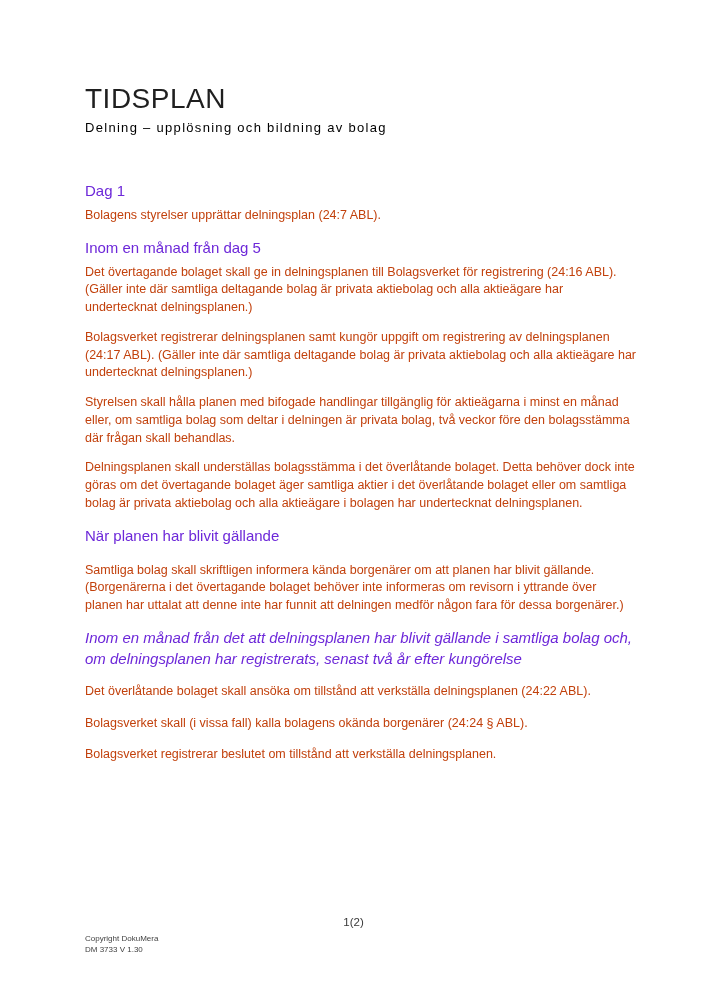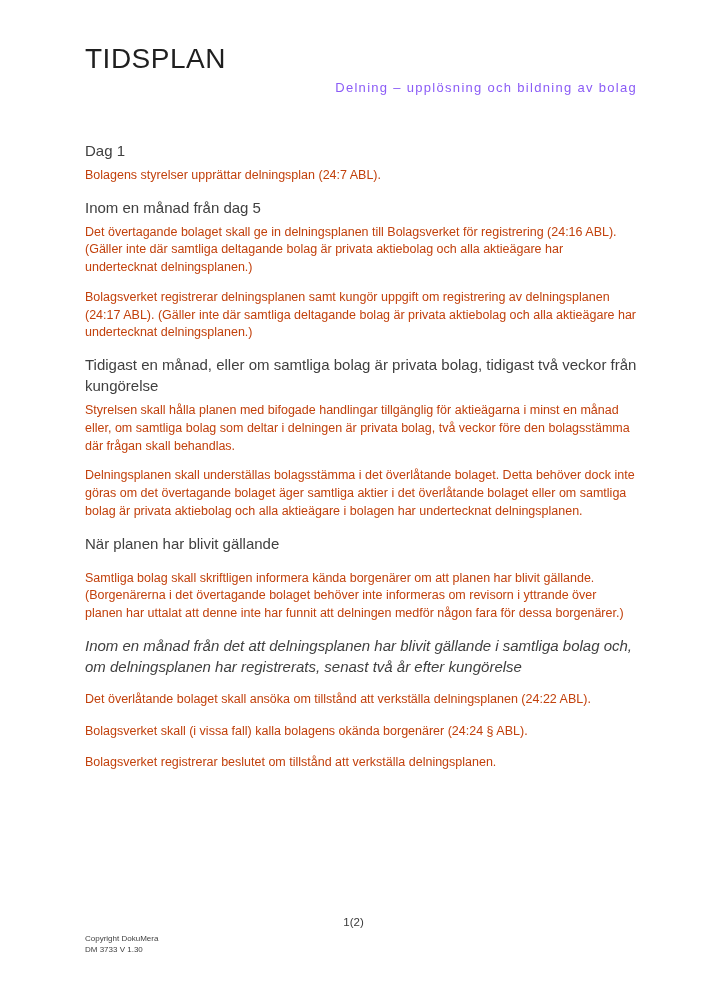--- a/index.html
+++ b/index.html
@@ -10,46 +10,45 @@
   .page {
     position: relative;
     width: 707px;
     height: 1000px;
     background: #ffffff;
     font-family: "Liberation Sans", sans-serif;
     color: #3a3a3a;
     overflow: hidden;
   }
   .content {
-    padding: 44px 70px 0 85px;
+    padding: 84px 70px 0 85px;
   }
   h1.doc-title {
     margin: 0;
     font-size: 28px;
     font-weight: 400;
     letter-spacing: 0.5px;
     line-height: 1.1;
     color: #1f1f1f;
   }
   .doc-subtitle {
     margin-top: 5px;
     font-size: 13px;
     letter-spacing: 1.3px;
-    color: #8b5cf6;
-    text-align: right;
+    color: #000000;
   }
   section {
     margin: 0;
   }
   section h2 {
     margin: 0 0 6px 0;
     font-size: 15px;
     font-weight: 400;
     line-height: 1.4;
-    color: #404040;
+    color: #6d28d9;
     max-width: 570px;
   }
   section p {
     margin: 0 0 12px 0;
     font-size: 12.5px;
     line-height: 1.42;
     max-width: 560px;
     color: #c2410c;
   }
   .s1 { margin-top: 45px; }
@@ -94,21 +93,20 @@
       <p>Bolagens styrelser upprättar delningsplan (24:7 ABL).</p>
     </section>
 
     <section class="s2">
       <h2>Inom en månad från dag 5</h2>
       <p>Det övertagande bolaget skall ge in delningsplanen till Bolagsverket för registrering (24:16 ABL). (Gäller inte där samtliga deltagande bolag är privata aktiebolag och alla aktieägare har undertecknat delningsplanen.)</p>
       <p>Bolagsverket registrerar delningsplanen samt kungör uppgift om registrering av delningsplanen (24:17 ABL). (Gäller inte där samtliga deltagande bolag är privata aktiebolag och alla aktieägare har undertecknat delningsplanen.)</p>
     </section>
 
     <section class="s3">
-      <h2>Tidigast en månad, eller om samtliga bolag är privata bolag, tidigast två veckor från kungörelse</h2>
       <p>Styrelsen skall hålla planen med bifogade handlingar tillgänglig för aktieägarna i minst en månad eller, om samtliga bolag som deltar i delningen är privata bolag, två veckor före den bolagsstämma där frågan skall behandlas.</p>
       <p>Delningsplanen skall underställas bolagsstämma i det överlåtande bolaget. Detta behöver dock inte göras om det övertagande bolaget äger samtliga aktier i det överlåtande bolaget eller om samtliga bolag är privata aktiebolag och alla aktieägare i bolagen har undertecknat delningsplanen.</p>
     </section>
 
     <section class="s4">
       <h2>När planen har blivit gällande</h2>
       <p>Samtliga bolag skall skriftligen informera kända borgenärer om att planen har blivit gällande. (Borgenärerna i det övertagande bolaget behöver inte informeras om revisorn i yttrande över planen har uttalat att denne inte har funnit att delningen medför någon fara för dessa borgenärer.)</p>
     </section>
 
     <section class="s5">

